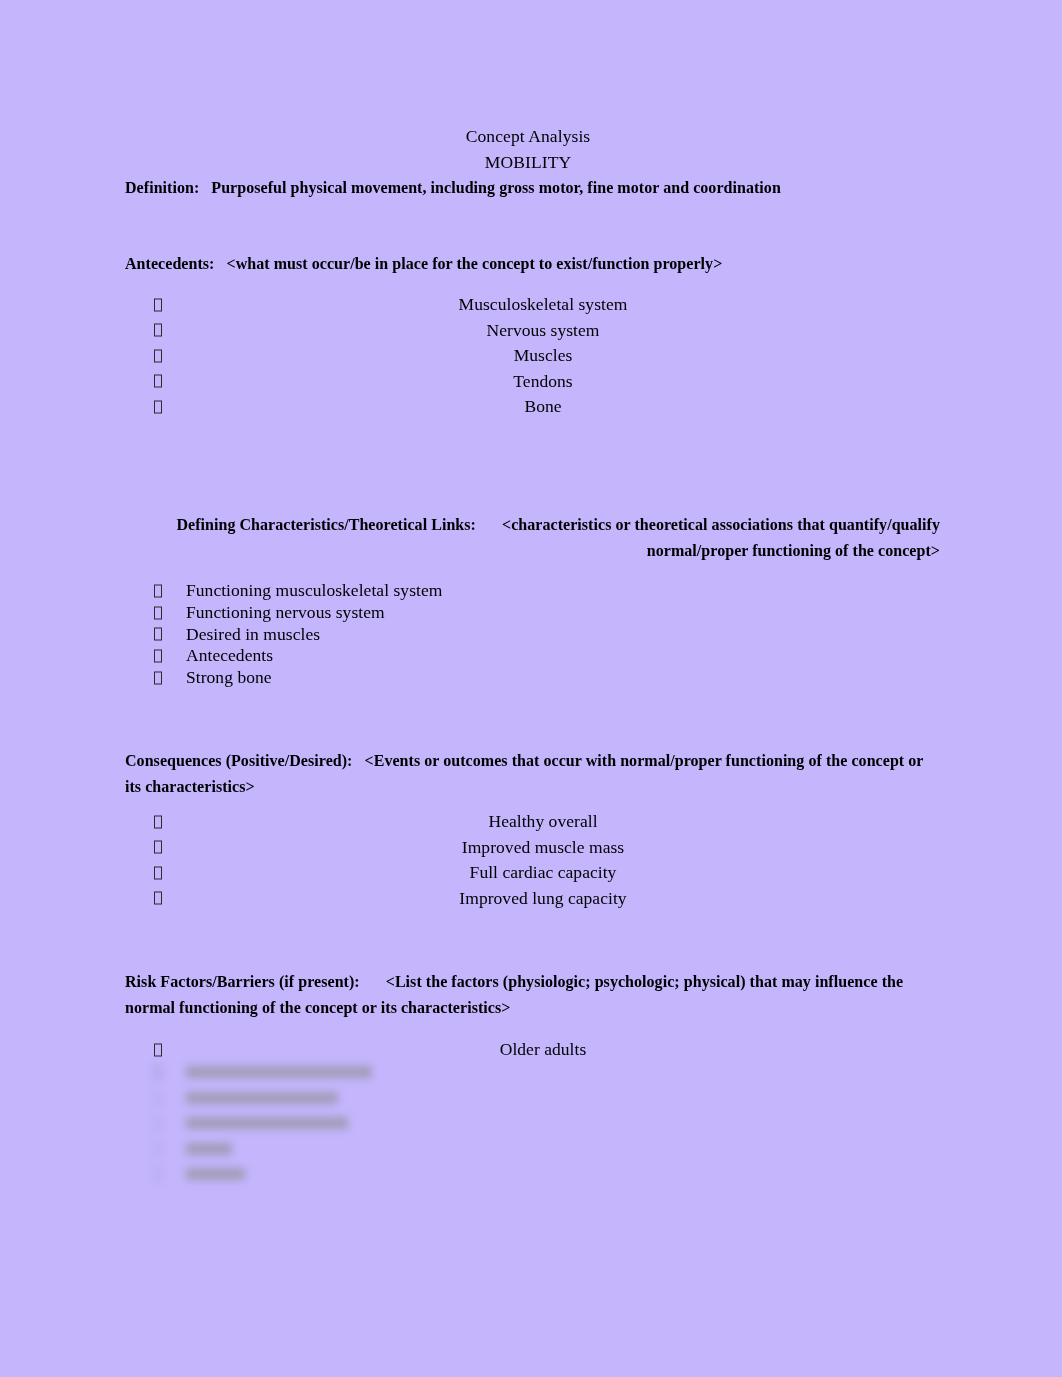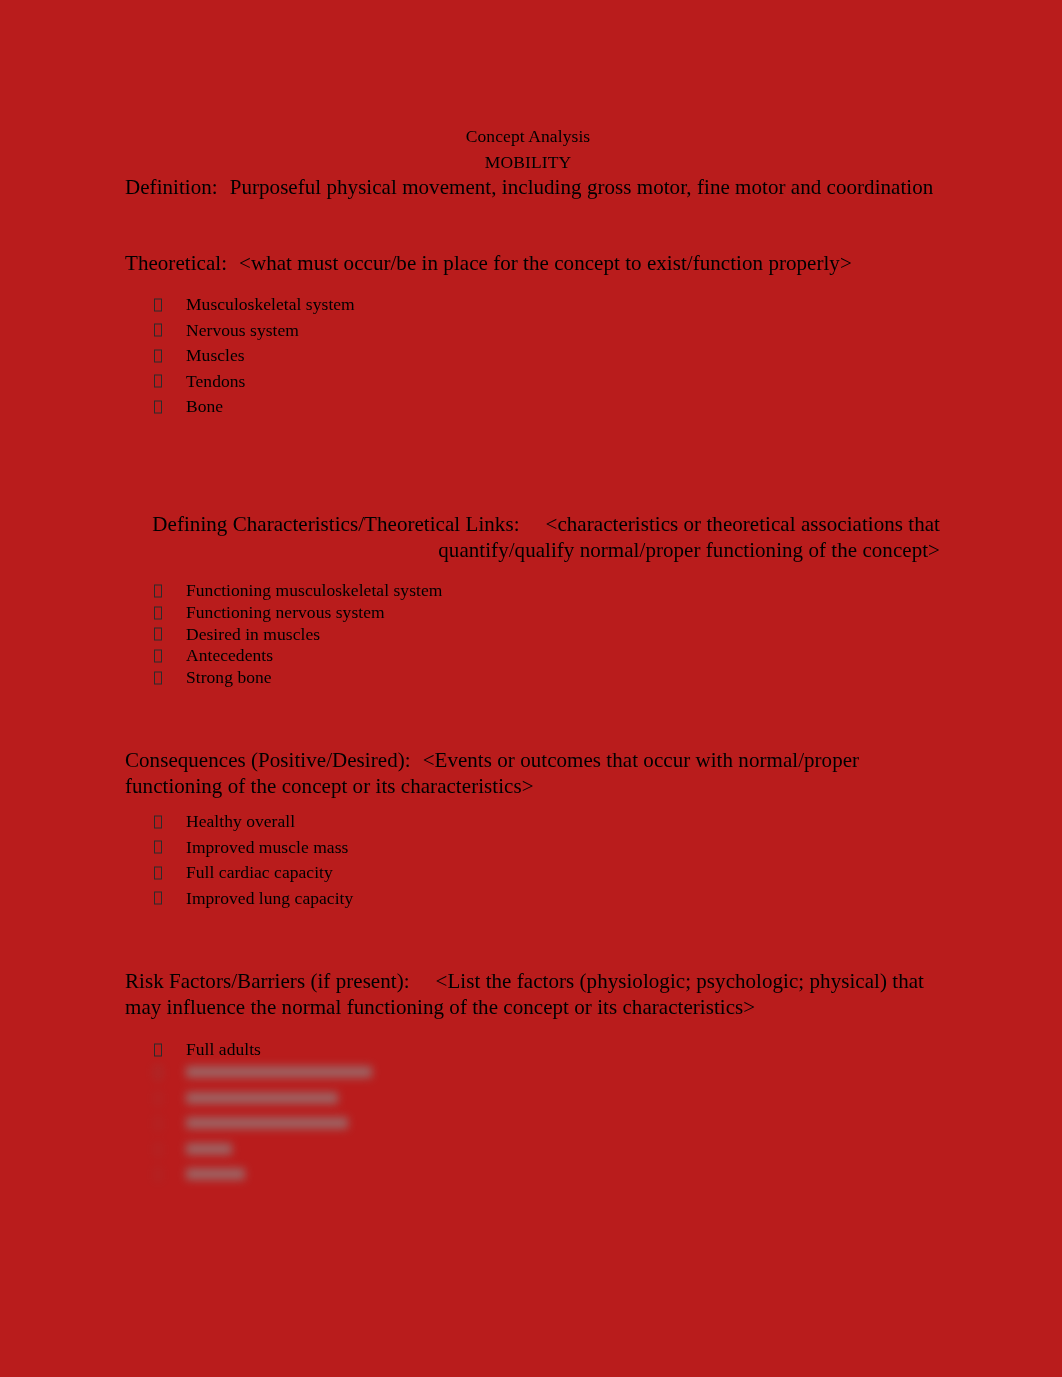--- a/index.html
+++ b/index.html
@@ -17,21 +17,21 @@
     color: #000000;
     -webkit-font-smoothing: antialiased;
   }
 
   .page {
     position: absolute;
     left: 0;
     top: 0;
     width: 1062px;
     height: 1377px;
-    background: #b91c1c;
+    background: #c4b5fd;
   }
 
   
   .title-block {
     position: absolute;
     left: 0;
     top: 124px;
     width: 1056px;
     text-align: center;
   }
@@ -39,24 +39,25 @@
     font-size: 17.5px;
     line-height: 25.5px;
     letter-spacing: 0.1px;
   }
 
   
   .body-text {
     position: absolute;
     left: 125px;
     width: 815px;
-    font-size: 21px;
+    font-size: 16px;
     line-height: 25.5px;
     text-align: left;
     letter-spacing: 0.05px;
+    font-weight: bold;
   }
 
   .definition  { top: 175px; }
   .sec1-head   { top: 251px; }
   .sec2-head   { top: 512px; text-align: right; }
   .sec3-head   { top: 748px; }
   .sec4-head   { top: 969px; }
 
   .tabgap { display: inline-block; width: 26px; }
   .tabgap-sm { display: inline-block; width: 12px; }
@@ -82,21 +83,21 @@
     left: 154px;
     top: 50%;
     transform: translateY(-50%);
     width: 8px;
     height: 13px;
     box-sizing: border-box;
     border: 1px solid #2b2b2b;
     background: transparent;
   }
 
-  .list-loose .bullet-item { line-height: 25.5px; }
+  .list-loose .bullet-item { line-height: 25.5px; text-align: center; }
   .list-tight .bullet-item { line-height: 21.8px; }
 
   .list-antecedents  { top: 292px; }
   .list-defining     { top: 580px; }
   .list-consequences { top: 809px; }
   .list-risk         { top: 1037px; }
 
   
   .redacted-block {
     position: absolute;
@@ -145,21 +146,21 @@
   <div class="title-block">
     <div class="title-line">Concept Analysis</div>
     <div class="title-line">MOBILITY</div>
   </div>
 
   <div class="body-text definition">
     <span>Definition:</span><span class="tabgap-sm"></span><span>Purposeful physical movement, including gross motor, fine motor and coordination</span>
   </div>
 
   <div class="body-text sec1-head">
-    <span>Theoretical:</span><span class="tabgap-sm"></span><span>&lt;what must occur/be in place for the concept to exist/function properly&gt;</span>
+    <span>Antecedents:</span><span class="tabgap-sm"></span><span>&lt;what must occur/be in place for the concept to exist/function properly&gt;</span>
   </div>
 
   <ul class="bullet-list list-loose list-antecedents">
     <li class="bullet-item">
       <span class="bullet-mark"></span>
       <span>Musculoskeletal system</span>
     </li>
     <li class="bullet-item">
       <span class="bullet-mark"></span>
       <span>Nervous system</span>
@@ -228,21 +229,21 @@
     </li>
   </ul>
 
   <div class="body-text sec4-head">
     <span>Risk Factors/Barriers (if present):</span><span class="tabgap"></span><span>&lt;List the factors (physiologic; psychologic; physical) that may influence the normal functioning of the concept or its characteristics&gt;</span>
   </div>
 
   <ul class="bullet-list list-loose list-risk">
     <li class="bullet-item">
       <span class="bullet-mark"></span>
-      <span>Full adults</span>
+      <span>Older adults</span>
     </li>
   </ul>
 
   <div class="redacted-block">
     <div class="redacted-row r1">
       <span class="redacted-mark"></span>
       <span class="redacted-bar"></span>
     </div>
     <div class="redacted-row r2">
       <span class="redacted-mark"></span>

